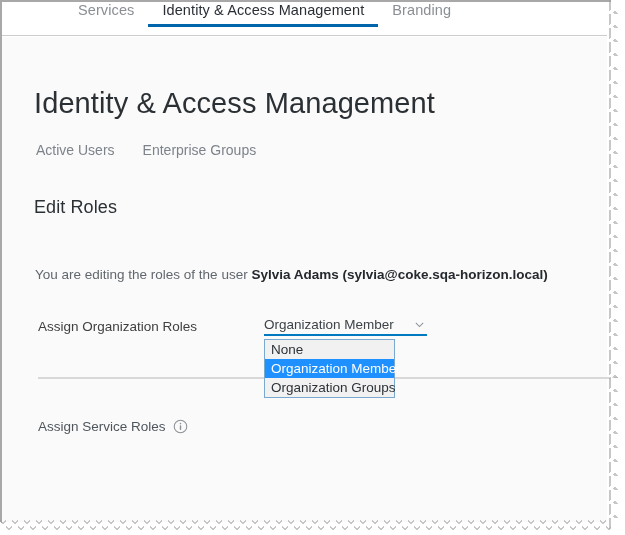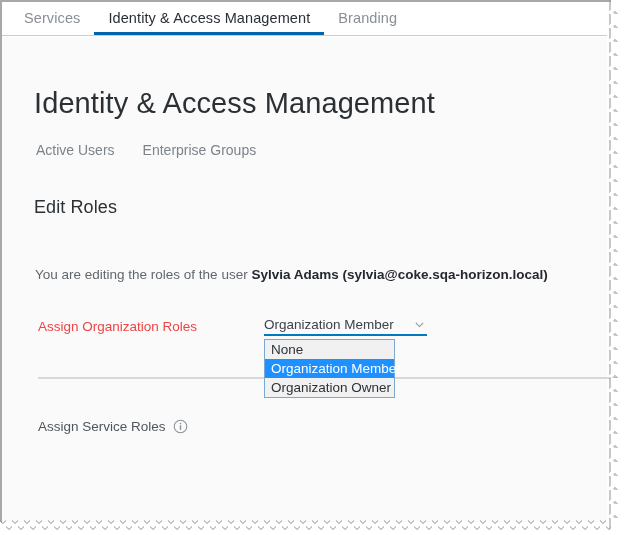--- a/index.html
+++ b/index.html
@@ -96,23 +96,24 @@
     left: 2px;
     width: 605px;
     height: 34px;
     background: #ffffff;
     border-bottom: 1px solid #cccccc;
     box-sizing: border-box;
     z-index: 20;
   }
   .tabstrip-inner {
     display: flex;
-    align-items: flex-end;
+    align-items: flex-start;
     height: 100%;
-    padding-left: 8px;
+    padding-left: 16px;
+    margin-left: 46px;
   }
   .tab {
     position: relative;
     font-size: 14.5px;
     color: #8a8f94;
     padding: 0 14px 9px 14px;
     cursor: pointer;
     white-space: nowrap;
     letter-spacing: .1px;
   }
@@ -188,21 +189,21 @@
     color: #25292e;
     font-weight: 700;
   }
 
   
   .org-role-label {
     position: absolute;
     left: 36px;
     top: 282px;
     font-size: 13.5px;
-    color: #ef4444;
+    color: #404040;
     white-space: nowrap;
   }
 
   .select-wrap {
     position: absolute;
     left: 262px;
     top: 278px;
     width: 163px;
   }
   .select-display {
@@ -351,21 +352,21 @@
         <span class="chev">
           <svg viewBox="0 0 12 12" width="11" height="11" aria-hidden="true">
             <path d="M2 4.2 L6 8.2 L10 4.2" fill="none" stroke="#8b9197" stroke-width="1.1"></path>
           </svg>
         </span>
       </div>
 
       <div class="select-menu">
         <div class="option">None</div>
         <div class="option selected">Organization Member</div>
-        <div class="option">Organization Owner</div>
+        <div class="option">Organization Groups</div>
       </div>
     </div>
 
     <div class="service-roles-row">
       <span class="service-roles-label">Assign Service Roles</span>
       <span class="info-icon">
         <svg viewBox="0 0 16 16" width="15" height="15" aria-hidden="true">
           <circle cx="8" cy="8" r="6.7" fill="none" stroke="#8b9197" stroke-width="1.1"></circle>
           <circle cx="8" cy="4.9" r=".85" fill="#8b9197"></circle>
           <rect x="7.25" y="6.6" width="1.5" height="5.0" rx=".6" fill="#8b9197"></rect>

